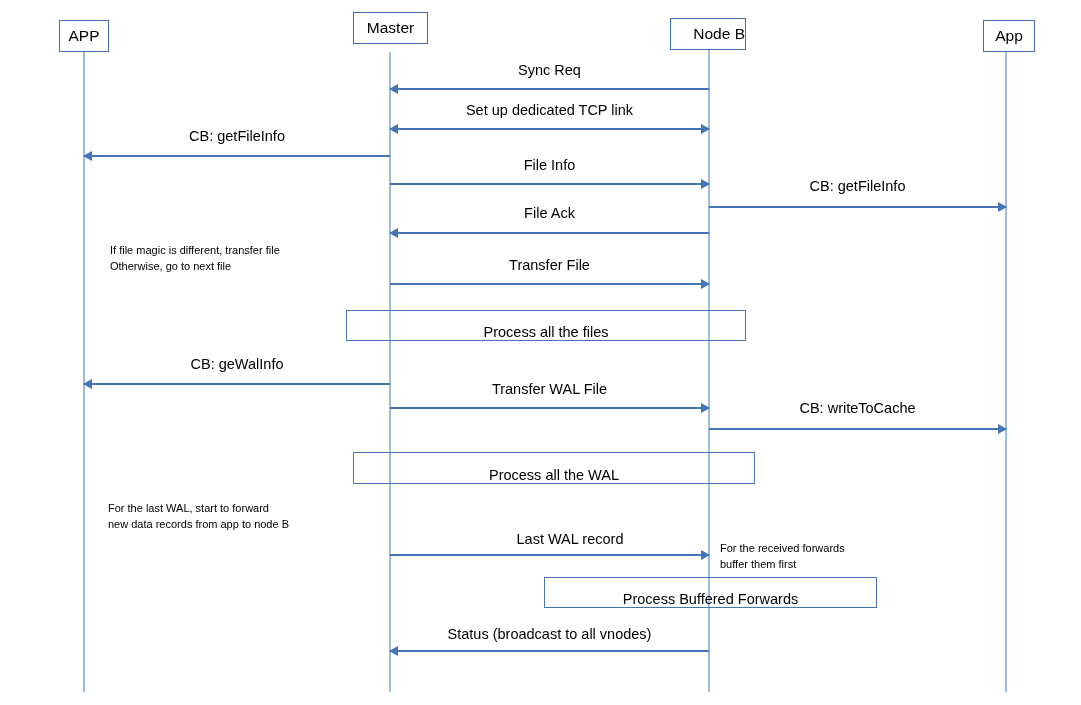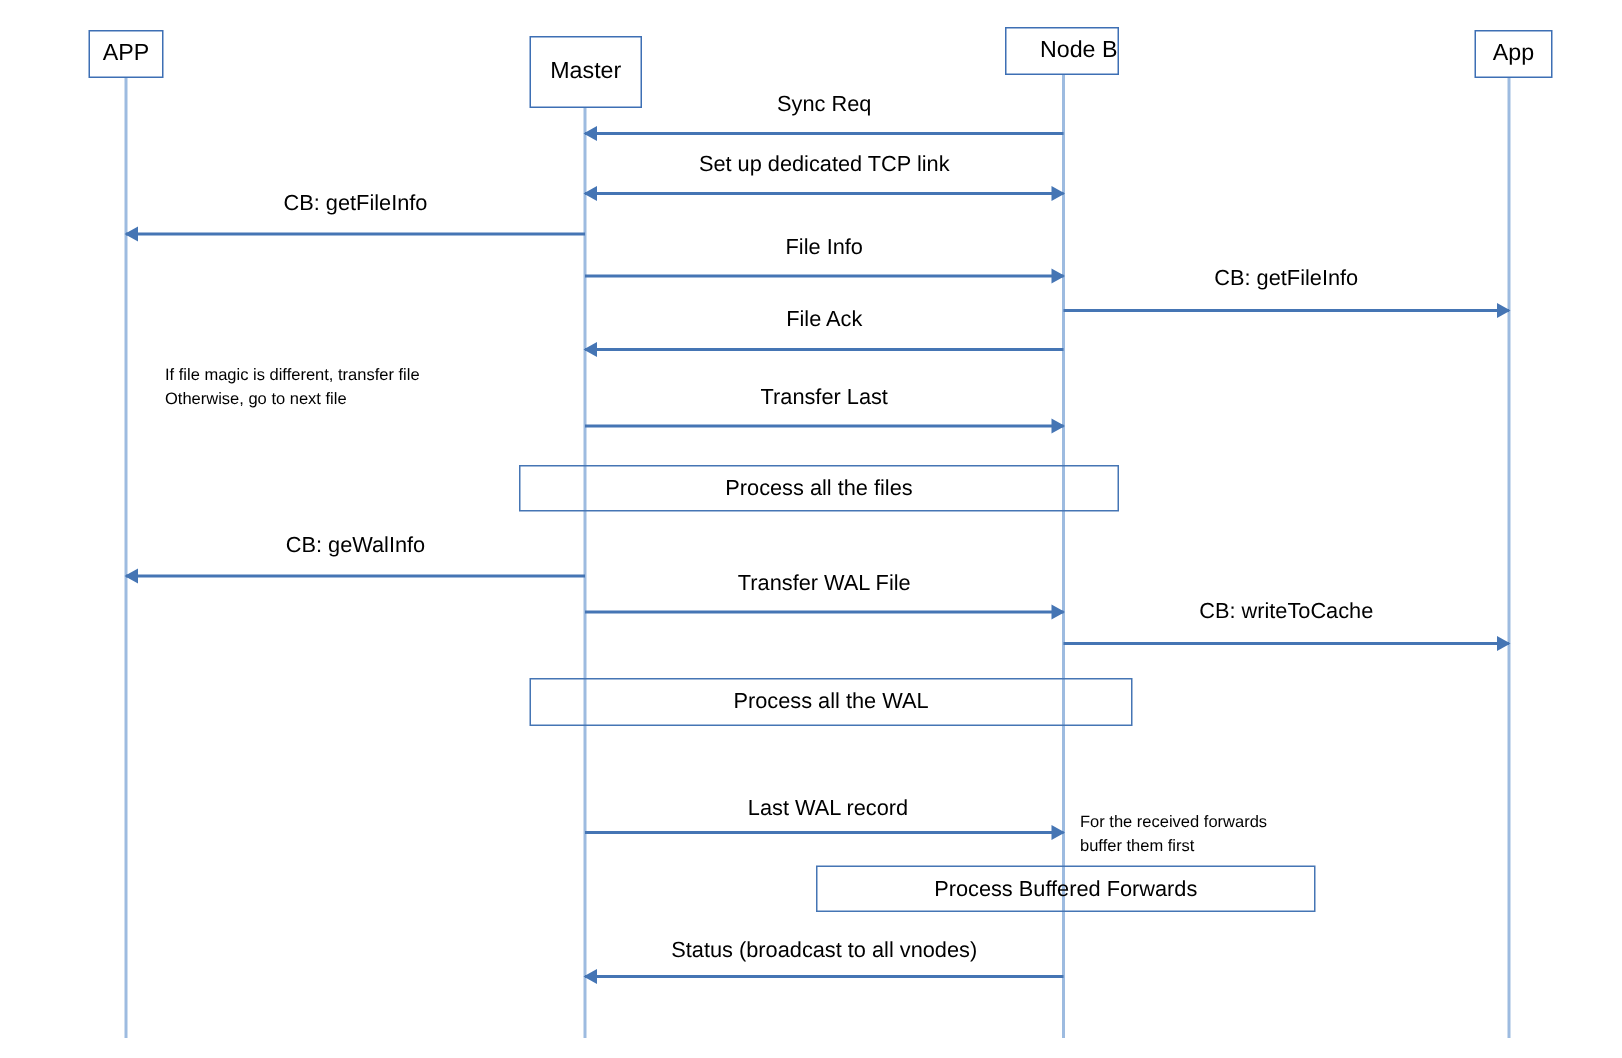--- a/index.html
+++ b/index.html
@@ -22,41 +22,41 @@
   .head-l{left:-1px;border-right:9px solid #4575b4;}
 
   .msg-label{
     position:absolute;font-size:14.5px;color:#000;line-height:1.15;
     white-space:nowrap;text-align:left;transform:translateX(-50%);
   }
 
   .process-box{
     position:absolute;box-sizing:border-box;
     border:1.8px solid #4575b4;background:transparent;
-    display:flex;align-items:center;justify-content:center;
+    display:flex;align-items:flex-end;justify-content:center;
     font-size:14.5px;color:#000;
   }
 
   .note{
     position:absolute;font-size:11px;color:#000;line-height:1.45;
     white-space:pre-line;
   }
 </style>
 </head>
 <body>
 
 <div id="diagram">
     <div class="lifeline-line" style="left: 83px; top: 52px; height: 640px;"></div>
     <div class="lifeline-line" style="left: 389px; top: 52px; height: 640px;"></div>
     <div class="lifeline-line" style="left: 708px; top: 50px; height: 642px;"></div>
     <div class="lifeline-line" style="left: 1005px; top: 52px; height: 640px;"></div>
     <div class="lifeline-head" style="left: 59px; top: 20px; width: 50px; height: 32px;">
       <span>APP</span>
     </div>
-    <div class="lifeline-head" style="left: 353px; top: 24px; width: 75px; height: 48px;">
+    <div class="lifeline-head" style="left: 353px; top: 12px; width: 75px; height: 32px;">
       <span>Master</span>
     </div>
     <div class="lifeline-head" style="left: 670px; top: 18px; width: 76px; height: 32px; justify-content: flex-end;">
       <span>Node B</span>
     </div>
     <div class="lifeline-head" style="left: 983px; top: 20px; width: 52px; height: 32px;">
       <span>App</span>
     </div>
     <div class="msg" style="left: 390px; top: 88px; width: 319px;">
       <div class="shaft"></div>
@@ -86,52 +86,54 @@
     <div class="msg-label" style="left: 857.5px; top: 178px;">CB: getFileInfo</div>
     <div class="msg" style="left: 390px; top: 232px; width: 319px;">
       <div class="shaft"></div>
       <div class="head-l"></div>
     </div>
     <div class="msg-label" style="left: 549.5px; top: 205px;">File Ack</div>
     <div class="msg" style="left: 390px; top: 283px; width: 319px;">
       <div class="shaft"></div>
       <div class="head-r"></div>
     </div>
-    <div class="msg-label" style="left: 549.5px; top: 257px;">Transfer Last</div>
+    <div class="msg-label" style="left: 549.5px; top: 257px;">Transfer File</div>
     <div class="msg" style="left: 84px; top: 383px; width: 306px;">
       <div class="shaft"></div>
       <div class="head-l"></div>
     </div>
     <div class="msg-label" style="left: 237px; top: 356px;">CB: geWalInfo</div>
     <div class="msg" style="left: 390px; top: 407px; width: 319px;">
       <div class="shaft"></div>
       <div class="head-r"></div>
     </div>
     <div class="msg-label" style="left: 549.5px; top: 381px;">Transfer WAL File</div>
     <div class="msg" style="left: 709px; top: 428px; width: 297px;">
       <div class="shaft"></div>
       <div class="head-r"></div>
     </div>
     <div class="msg-label" style="left: 857.5px; top: 400px;">CB: writeToCache</div>
     <div class="msg" style="left: 390px; top: 554px; width: 319px;">
       <div class="shaft"></div>
       <div class="head-r"></div>
     </div>
-    <div class="msg-label" style="left: 552px; top: 531px;">Last WAL record</div>
+    <div class="msg-label" style="left: 570px; top: 531px;">Last WAL record</div>
     <div class="msg" style="left: 390px; top: 650px; width: 319px;">
       <div class="shaft"></div>
       <div class="head-l"></div>
     </div>
     <div class="msg-label" style="left: 549.5px; top: 626px;">Status (broadcast to all vnodes)</div>
     <div class="process-box" style="left: 346px; top: 310px; width: 400px; height: 31px;">
       <span>Process all the files</span>
     </div>
     <div class="process-box" style="left: 353px; top: 452px; width: 402px; height: 32px;">
       <span>Process all the WAL</span>
     </div>
     <div class="process-box" style="left: 544px; top: 577px; width: 333px; height: 31px;">
       <span>Process Buffered Forwards</span>
     </div>
     <div class="note" style="left: 110px; top: 243px;">If file magic is different, transfer file
 Otherwise, go to next file</div>
+    <div class="note" style="left: 108px; top: 501px;">For the last WAL, start to forward
+new data records from app to node B</div>
     <div class="note" style="left: 720px; top: 501px; margin-top: 40px;">For the received forwards
 buffer them first</div>
   </div>
 
 </body></html>

